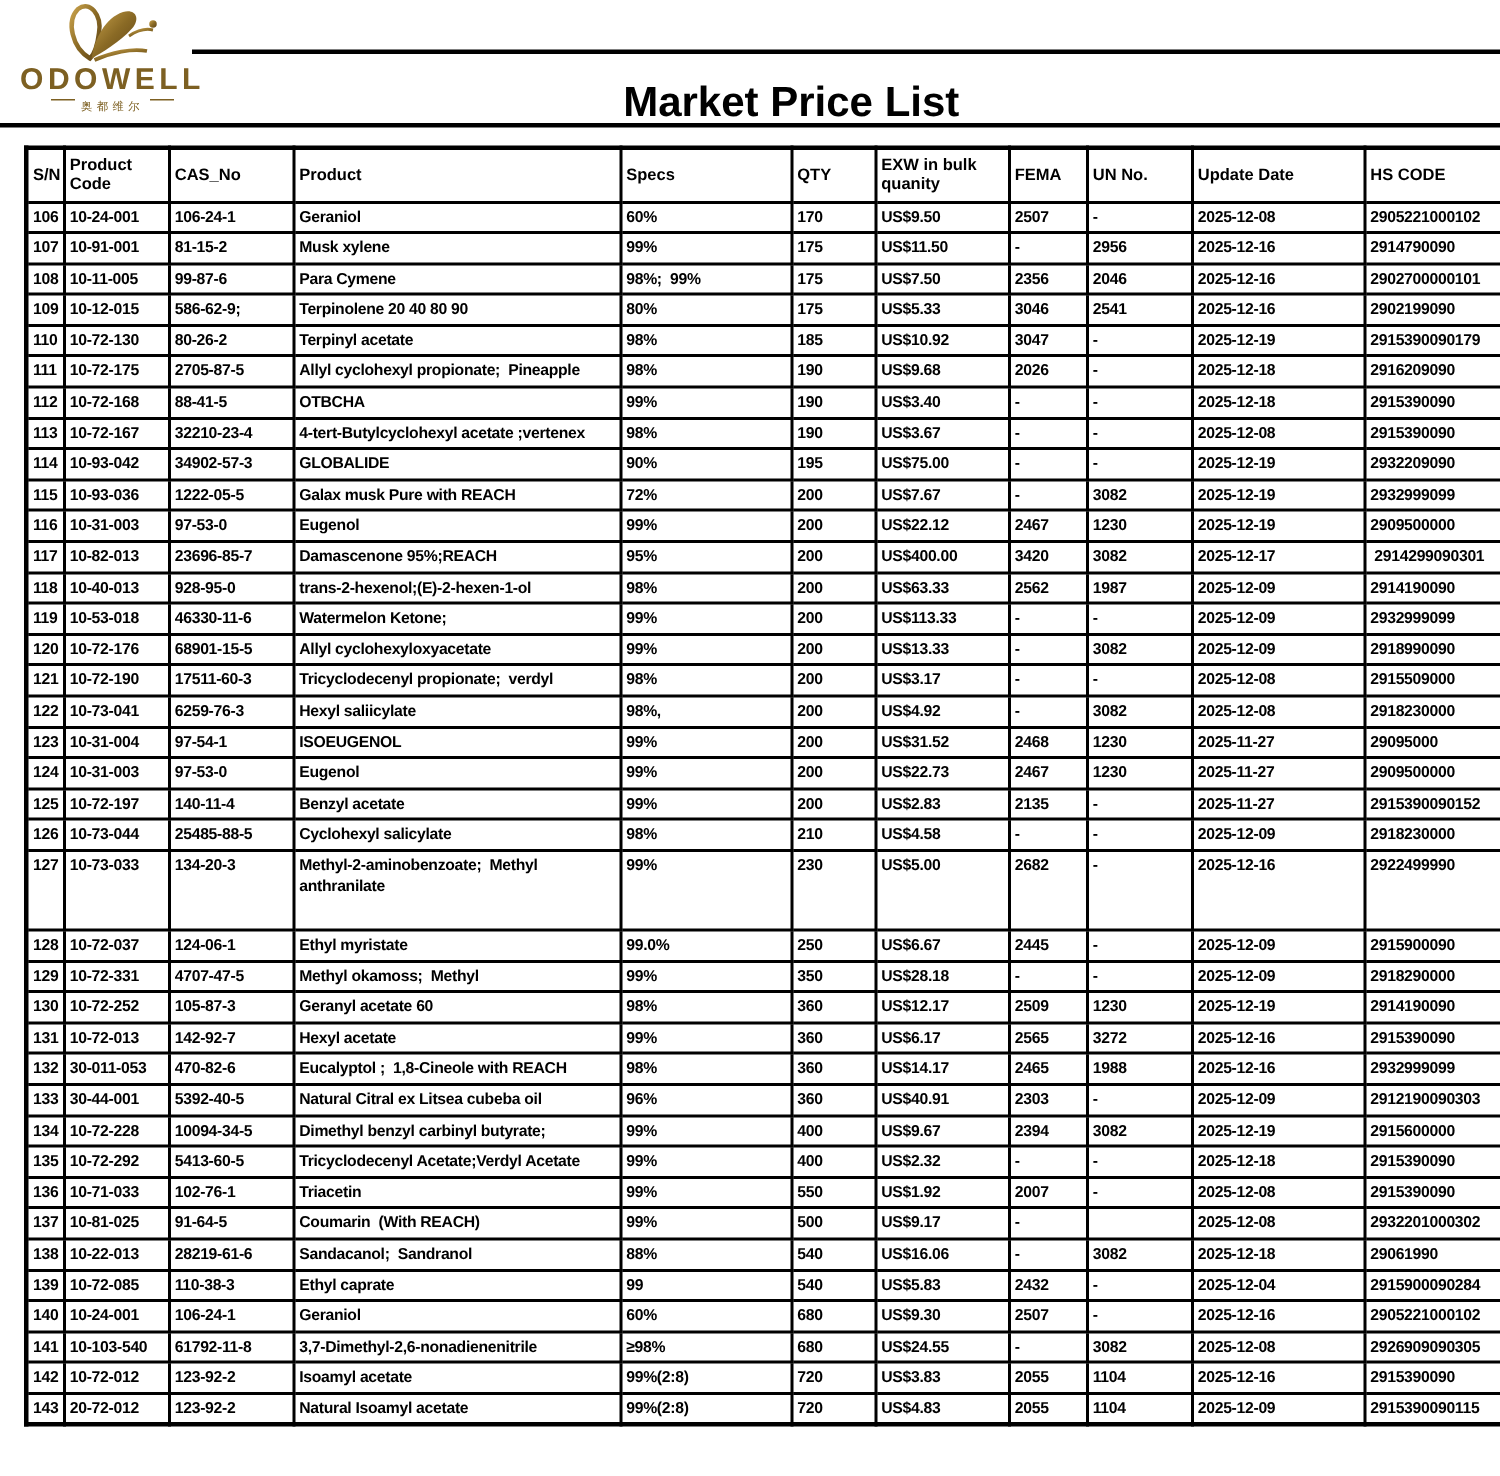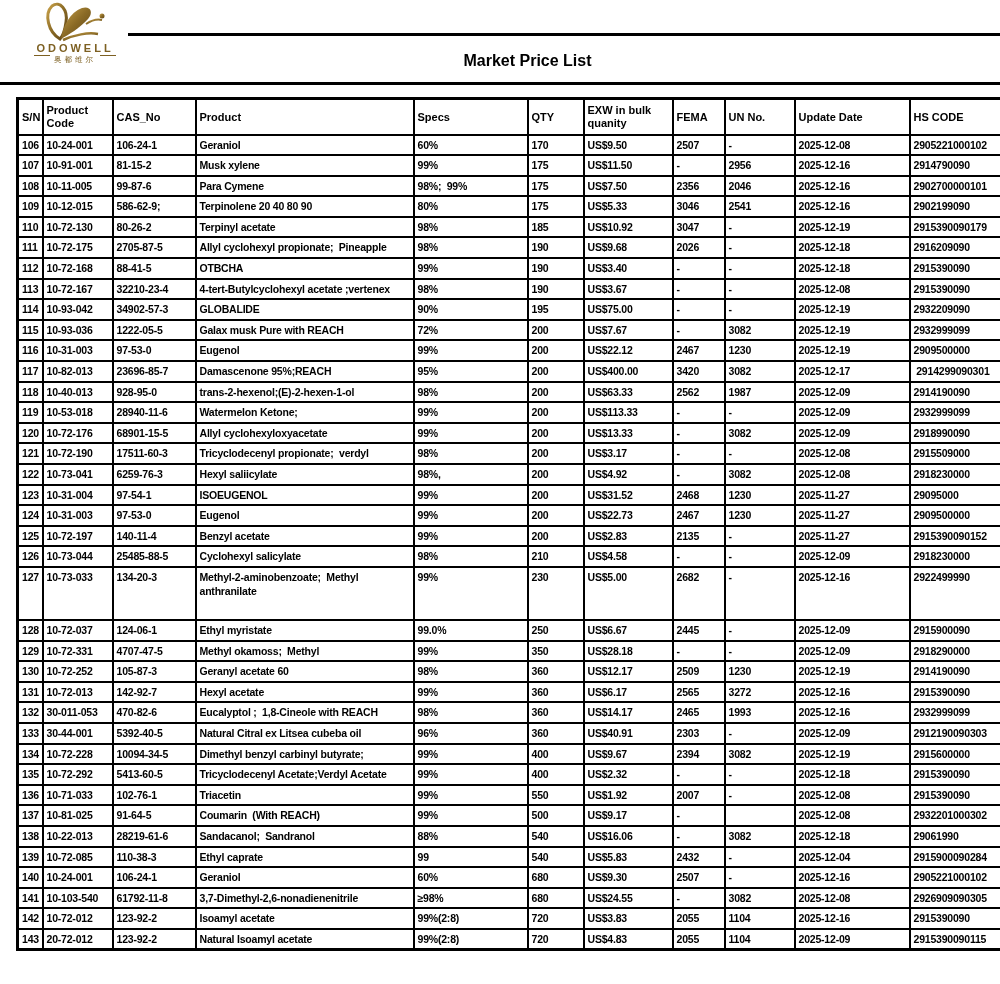--- a/index.html
+++ b/index.html
@@ -3,28 +3,28 @@
 <meta charset="utf-8">
 <style>
   * { margin:0; padding:0; box-sizing:border-box; }
   html,body { background:#ffffff; }
   body { font-family:"Liberation Sans", sans-serif; }
   .page { position:relative; width:1000px; height:984px; background:#fff; overflow:hidden; }
 
   
   .logo-wrap { position:absolute; left:10px; top:2px; width:130px; }
   .logo-mark { display:block; margin-left:20px; width:82px; height:40px; }
-  .brand { display:block; text-align:center; font-size:11px; letter-spacing:3px; font-weight:600; color:#7d6022; }
+  .brand { display:block; text-align:center; font-size:20px; letter-spacing:3px; font-weight:600; color:#7d6022; }
   .brand-cn { display:flex; align-items:flex-start; justify-content:center; gap:4px; color:#7d6022; font-size:7.5px; letter-spacing:3px; margin-top:1px; }
   .brand-cn .dash { width:16px; height:1px; background:#7d6022; }
 
   .rule-top { position:absolute; left:128px; right:0; top:33px; height:3px; background:#000; }
   .rule-mid { position:absolute; left:0; right:0; top:82px; height:3px; background:#000; }
   .title { position:absolute; left:0; right:0; top:52px; text-align:center; padding-left:55px;
-           font-size:16px; font-weight:bold; color:#000; }
+           font-size:28px; font-weight:bold; color:#000; }
 
   
   table.price { position:absolute; left:2px; top:97px; width:996px;
                 border-collapse:collapse; table-layout:fixed;
                 border:3px solid #000;margin-left:14px; }
   th, td { border:2px solid #000; padding:0; vertical-align:top; overflow:hidden; }
   th .cellbox { height:33.5px; display:flex; flex-direction:column; justify-content:center;
                 padding:1px 1px 0 3px; font-size:11px; font-weight:bold; line-height:13.5px;
                 white-space:pre-wrap; overflow:hidden; text-align:left; }
   td .cellbox { height:18.6px; padding:2px 1px 0 3px; font-size:10.5px; font-weight:bold;
@@ -577,21 +577,21 @@
           </td>
         </tr>
         <tr>
           <td>
             <div class="cellbox">119</div>
           </td>
           <td>
             <div class="cellbox">10-53-018</div>
           </td>
           <td>
-            <div class="cellbox">28940-11-6</div>
+            <div class="cellbox">46330-11-6</div>
           </td>
           <td>
             <div class="cellbox">Watermelon Ketone;</div>
           </td>
           <td>
             <div class="cellbox">99%</div>
           </td>
           <td>
             <div class="cellbox">200</div>
           </td>
@@ -1053,21 +1053,21 @@
           <td>
             <div class="cellbox">360</div>
           </td>
           <td>
             <div class="cellbox">US$14.17</div>
           </td>
           <td>
             <div class="cellbox">2465</div>
           </td>
           <td>
-            <div class="cellbox">1993</div>
+            <div class="cellbox">1988</div>
           </td>
           <td>
             <div class="cellbox">2025-12-16</div>
           </td>
           <td>
             <div class="cellbox">2932999099</div>
           </td>
         </tr>
         <tr>
           <td>

